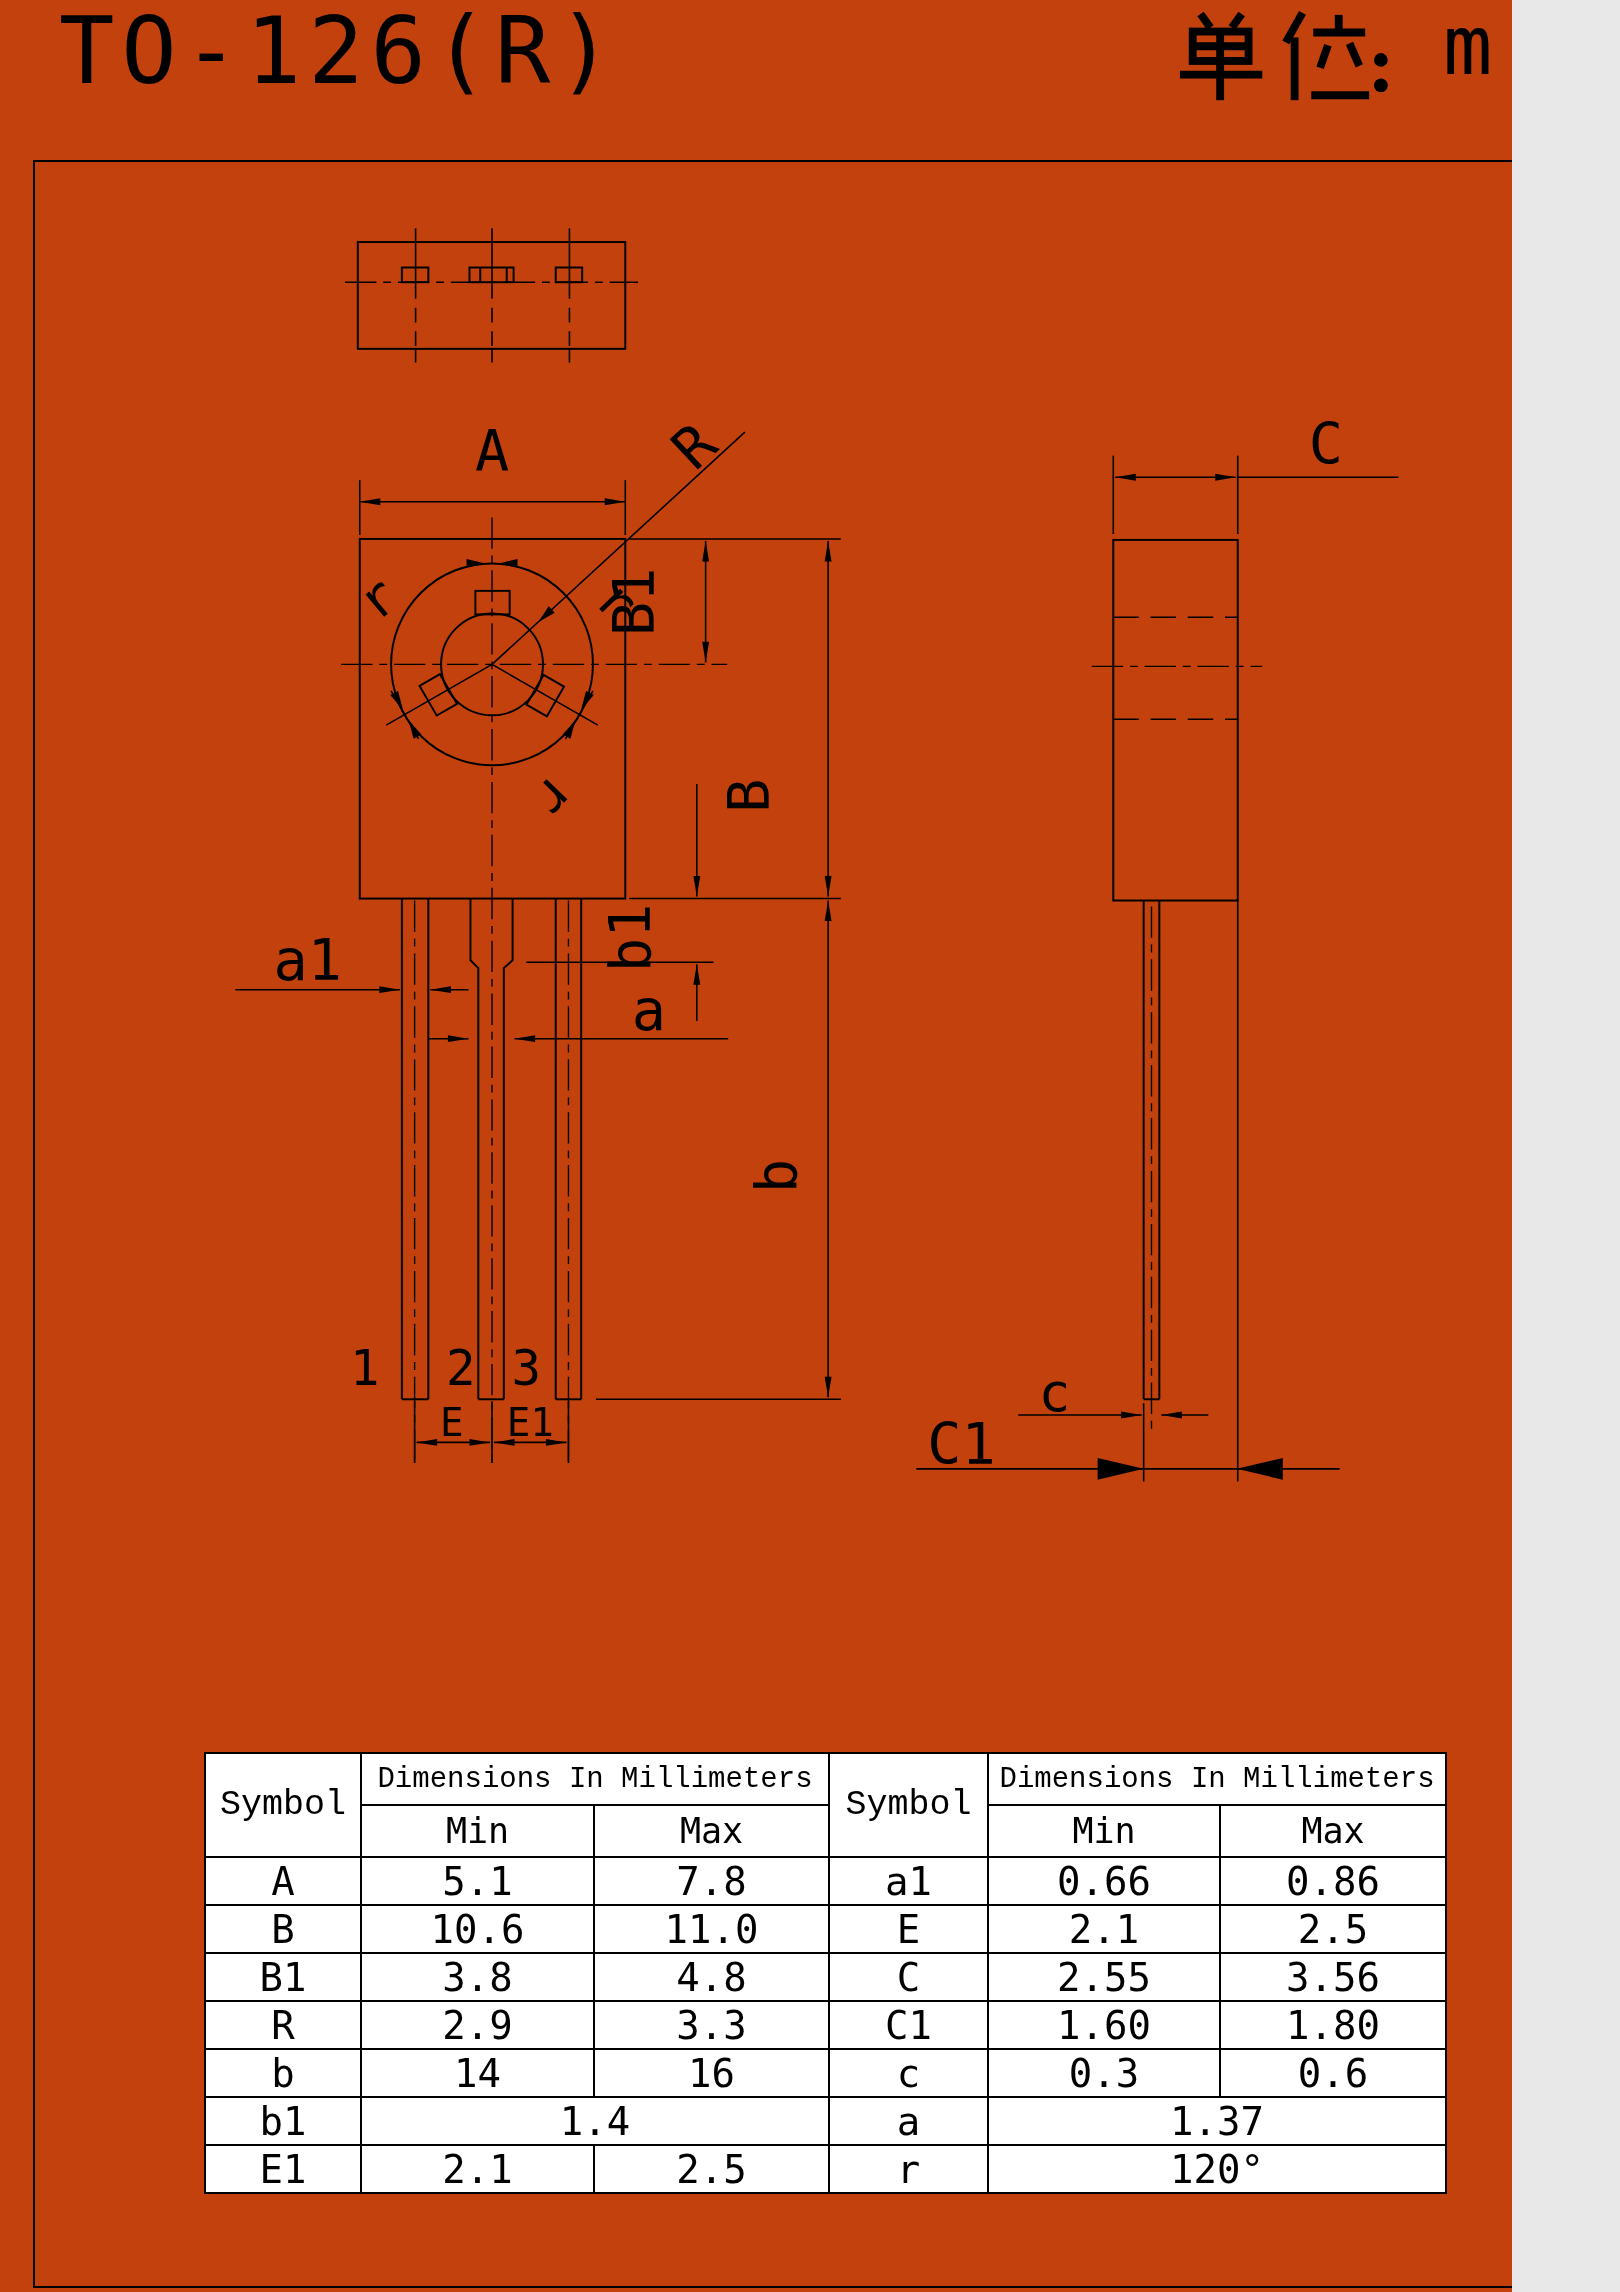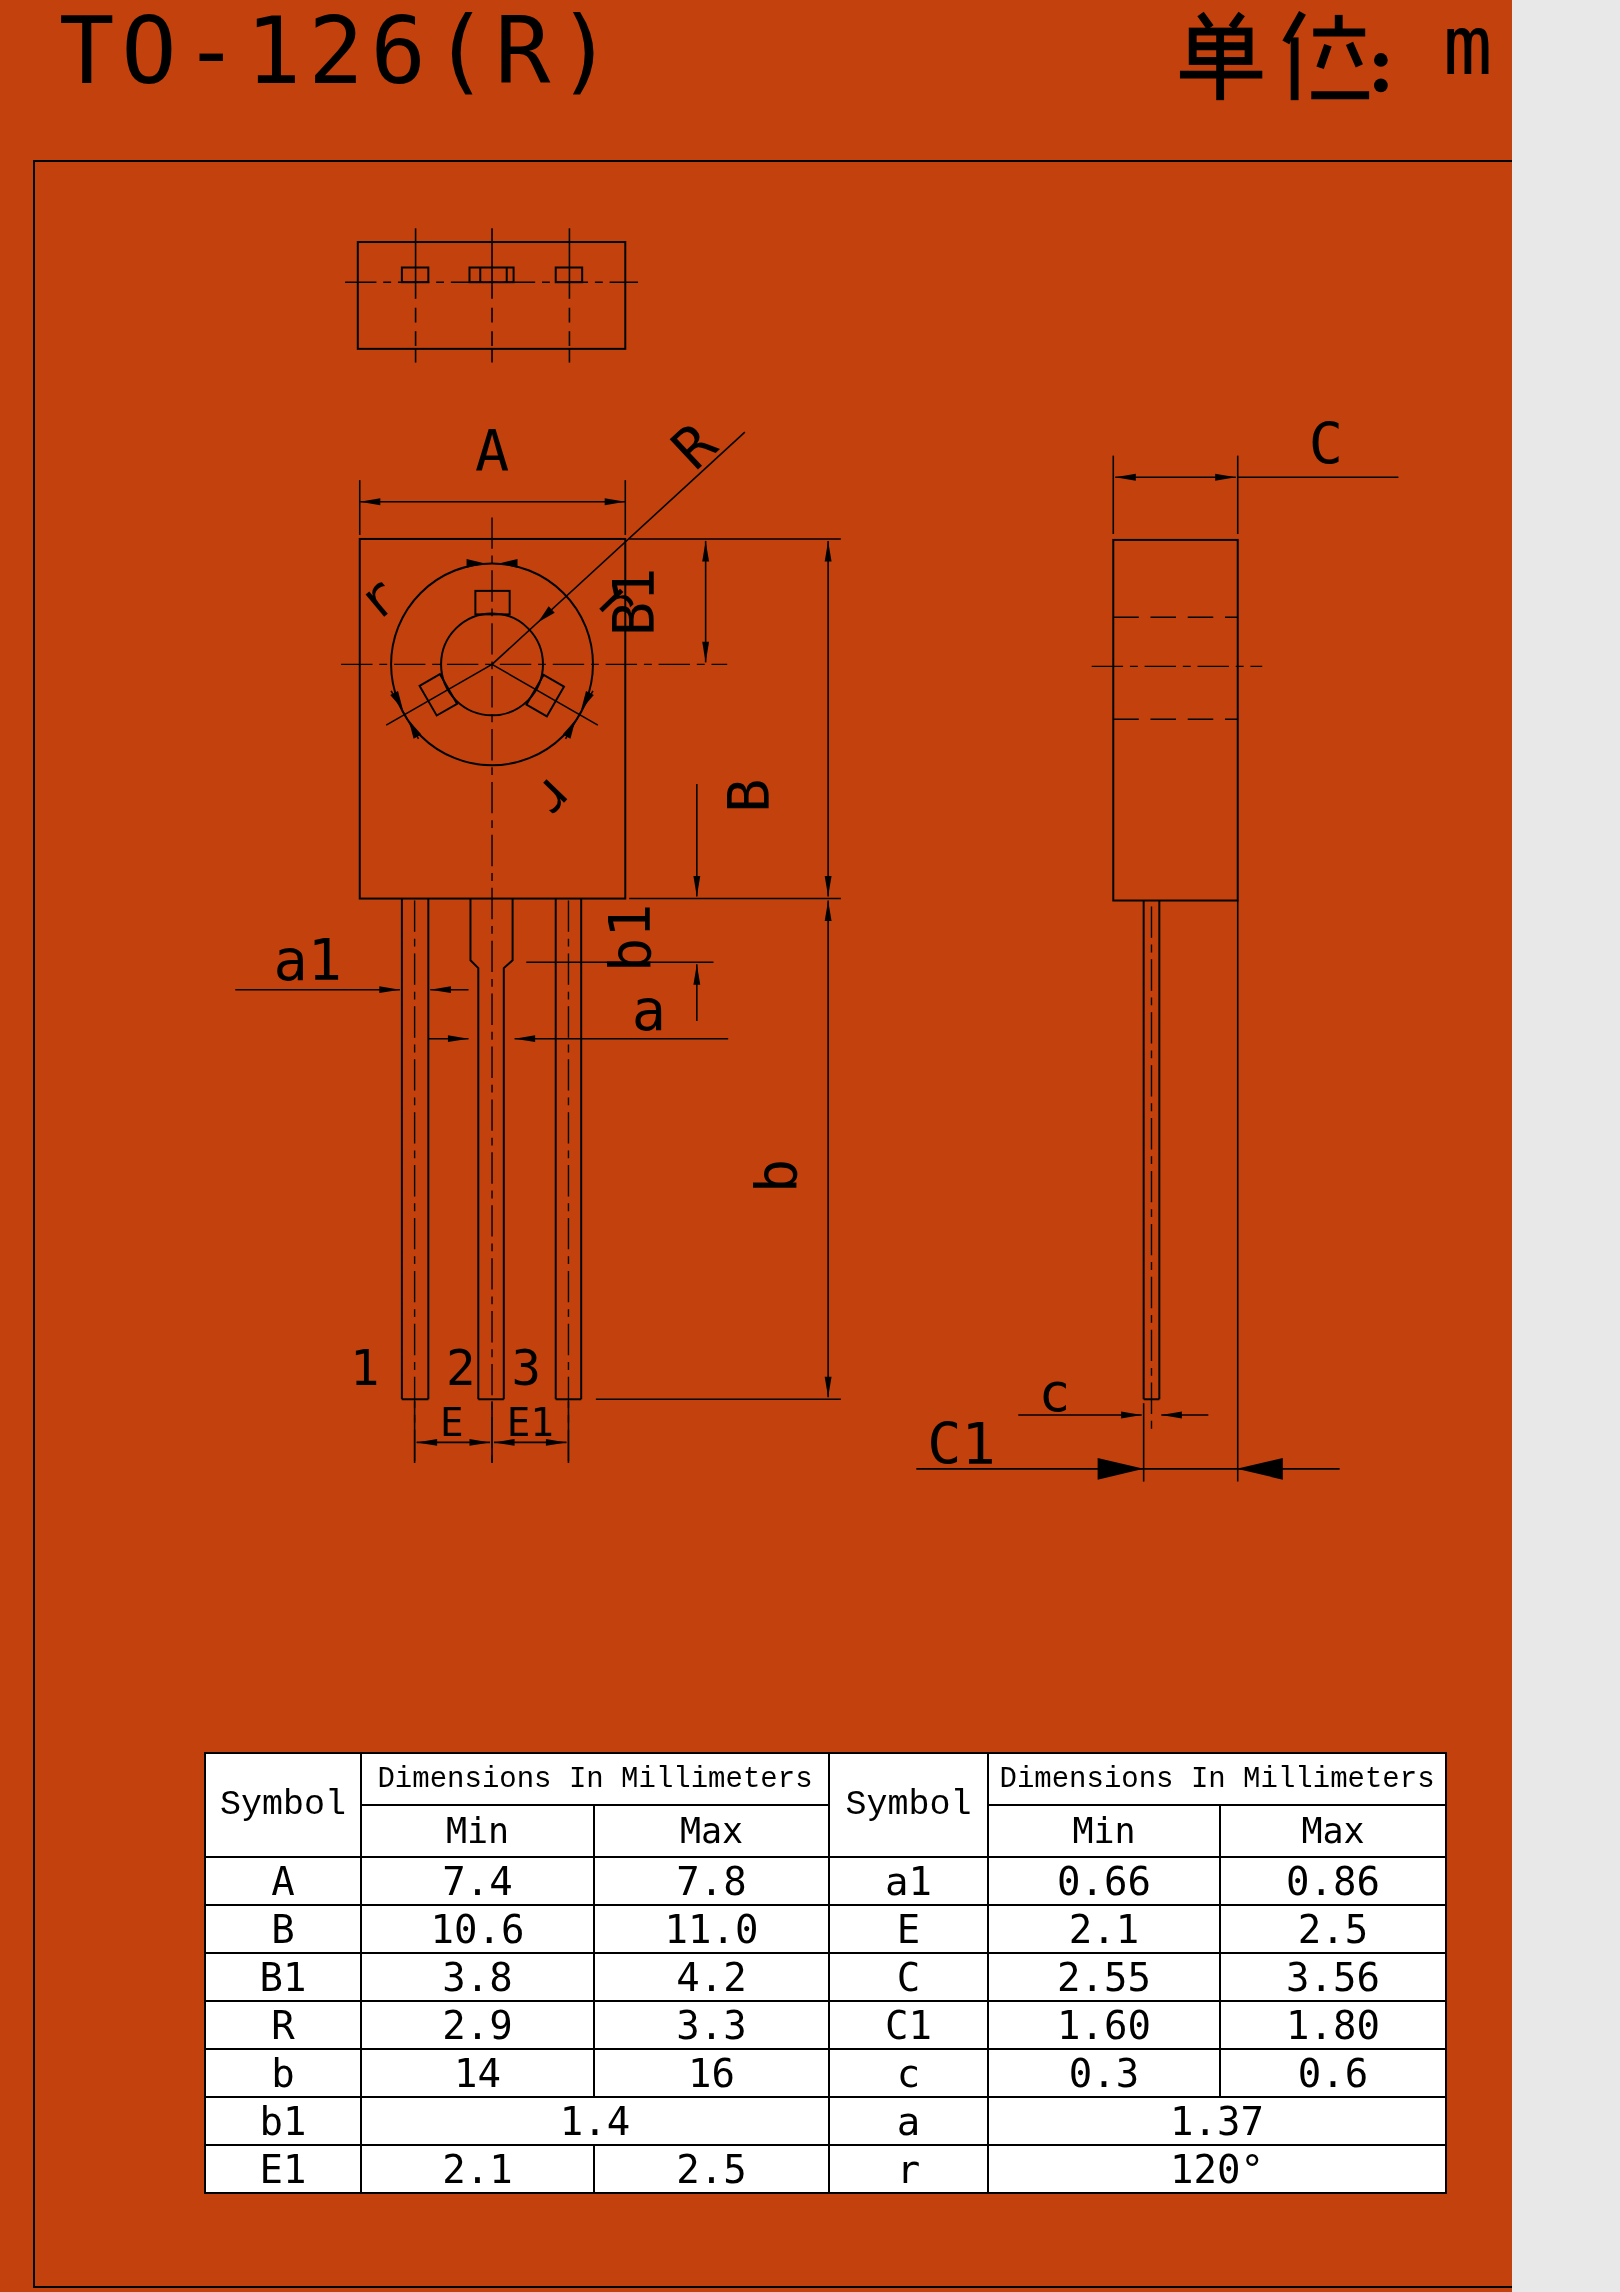--- a/index.html
+++ b/index.html
@@ -299,38 +299,38 @@
         <td colspan="2" class="hdr-dims">Dimensions In Millimeters</td>
       </tr>
       <tr class="h2">
         <td class="hdr-mm">Min</td>
         <td class="hdr-mm">Max</td>
         <td class="hdr-mm">Min</td>
         <td class="hdr-mm">Max</td>
       </tr>
       <tr class="dr">
         <td>A</td>
-        <td>7.4</td>
+        <td>5.1</td>
         <td>7.8</td>
         <td>a1</td>
         <td>0.66</td>
         <td>0.86</td>
       </tr>
       <tr class="dr">
         <td>B</td>
         <td>10.6</td>
         <td>11.0</td>
         <td>E</td>
         <td>2.1</td>
         <td>2.5</td>
       </tr>
       <tr class="dr">
         <td>B1</td>
         <td>3.8</td>
-        <td>4.2</td>
+        <td>4.8</td>
         <td>C</td>
         <td>2.55</td>
         <td>3.56</td>
       </tr>
       <tr class="dr">
         <td>R</td>
         <td>2.9</td>
         <td>3.3</td>
         <td>C1</td>
         <td>1.60</td>

